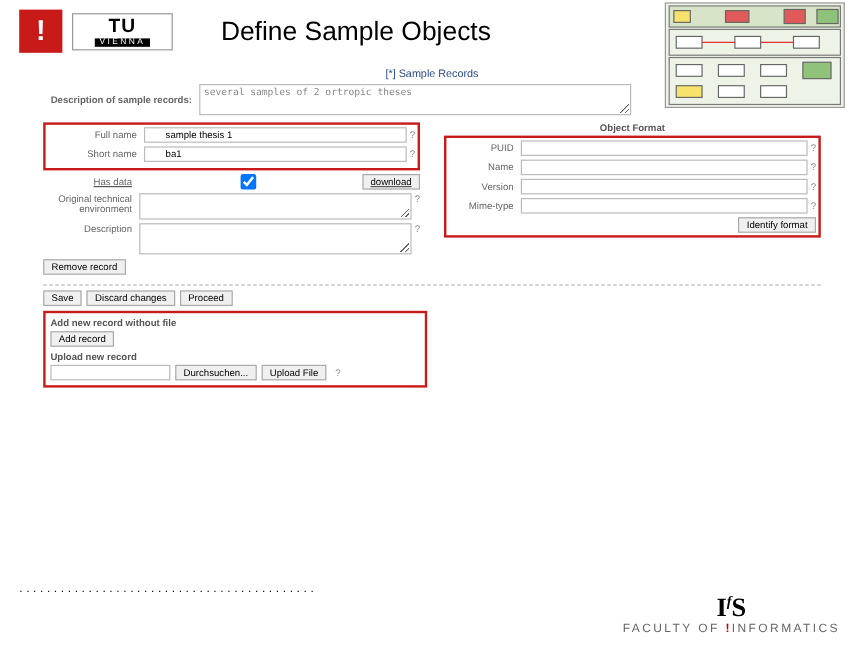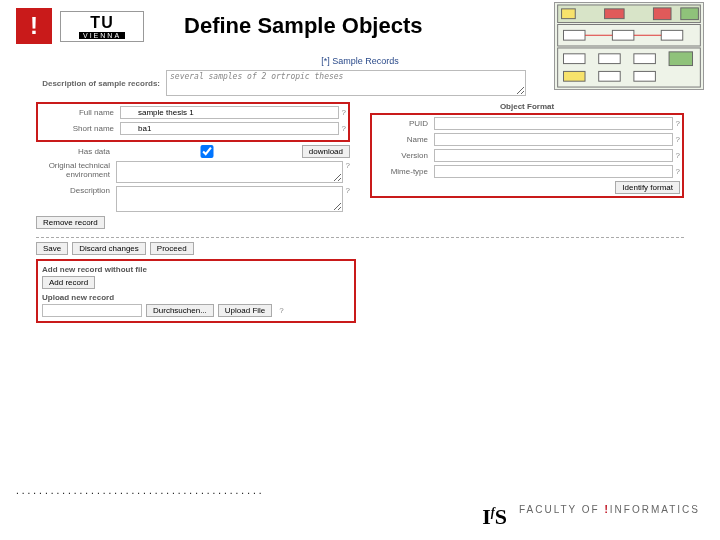--- a/index.html
+++ b/index.html
@@ -2,48 +2,48 @@
 <html><head>
 <meta charset="utf-8">
 <style>
 * { box-sizing: border-box; margin: 0; padding: 0; }
 body { font-family: Arial, sans-serif; width: 720px; height: 540px; background: #fff; position: relative; overflow: hidden; }
 .header { display: flex; align-items: center; padding: 8px 16px; }
 .logo-red { width: 36px; height: 36px; background: #c91a1a; color: #fff; display: flex; align-items: center; justify-content: center; font-size: 24px; font-weight: bold; margin-right: 8px; }
 .logo-tu { border: 1px solid #999; padding: 2px 18px; text-align: center; font-size: 9px; }
 .logo-tu .tu { font-size: 16px; font-weight: bold; letter-spacing: 1px; }
 .logo-tu .vienna { background: #000; color: #fff; padding: 0 4px; font-size: 7px; letter-spacing: 2px; }
-.title { font-size: 22px; font-weight: bold; margin-left: 40px; }
+.title { font-size: 22px; font-weight: normal; margin-left: 40px; }
 .diagram { position: absolute; top: 2px; right: 16px; width: 150px; height: 88px; border: 1px solid #999; background: #eef3e8; }
 .diagram svg { width: 100%; height: 100%; }
 .form-area { padding: 4px 36px 0 36px; font-size: 8px; color: #555; }
 .section-title { color: #2a4a8a; font-size: 9px; margin-bottom: 4px; text-align: center; }
 .row { display: flex; align-items: center; margin-bottom: 4px; }
 .row label { width: 90px; text-align: right; padding-right: 6px; font-size: 8px; color: #666; font-weight: bold; }
-.row input[type=text], .row textarea { border: 1px solid #bbb; font-size: 8px; padding: 1px 3px; background: #fff; color: #888; font-style: italic; }
+.row input[type=text], .row textarea { border: 1px solid #bbb; font-size: 8px; padding: 1px 3px; background: #fff; color: #888; }
 .desc-input { width: 360px; height: 26px; }
 .two-col { display: flex; gap: 20px; }
 .col { flex: 1; }
 .col-header { font-weight: bold; font-size: 8px; text-align: center; margin-bottom: 2px; }
 .red-box-1 { border: 2px solid #c91a1a; padding: 2px; }
 .red-box-2 { border: 2px solid #c91a1a; padding: 2px; }
 .field { display: flex; align-items: center; margin-bottom: 3px; }
 .field label { width: 80px; text-align: right; padding-right: 6px; font-size: 8px; color: #666; }
 .field input { flex: 1; border: 1px solid #bbb; font-size: 8px; padding: 1px 17px; height: 13px; }
 .q { margin-left: 3px; color: #888; font-size: 8px; }
 .btn { border: 1px solid #aaa; background: #f0f0f0; font-size: 8px; padding: 1px 6px; cursor: pointer; }
 .btn-row { margin-top: 4px; }
 .hr-dashed { border: none; border-top: 1px dashed #aaa; margin: 8px 0 4px 0; }
 .bottom-btns { display: flex; gap: 4px; margin-top: 4px; }
 .red-box-3 { border: 2px solid #c91a1a; padding: 4px; margin-top: 4px; }
 .red-box-3 .sub { font-weight: bold; font-size: 8px; margin-bottom: 2px; }
 .upload-row { display: flex; gap: 4px; align-items: center; }
 .upload-row input { width: 100px; border: 1px solid #bbb; height: 13px; }
 .dots { position: absolute; left: 16px; bottom: 44px; letter-spacing: 3px; color: #000; font-size: 10px; }
-.footer { position: absolute; bottom: 10px; right: 20px; display: flex; align-items: flex-start; gap: 12px; }
+.footer { position: absolute; bottom: 10px; right: 20px; display: flex; align-items: center; gap: 0; flex-direction: column; }
 .ifs { font-family: Georgia, serif; font-size: 22px; font-weight: bold; }
 .fac { font-size: 10px; letter-spacing: 2px; color: #666; }
 .fac .i { color: #b01; font-weight: bold; }
 </style>
 </head>
 <body>
 
 <div class="header">
   <div class="logo-red">!</div>
   <div class="logo-tu">
@@ -91,21 +91,21 @@
           <label>Full name</label>
           <input type="text" value="sample thesis 1" style="">
           <span class="q">?</span>
         </div>
         <div class="field">
           <label>Short name</label>
           <input type="text" value="ba1" style="">
           <span class="q">?</span>
         </div>
       </div>
-      <div class="field" style="margin-top:3px;">
+      <div class="field" style="margin-top:3px;text-decoration:underline;">
         <label>Has data</label>
         <input type="checkbox" checked="" style="margin-right: 4px;">
         <button class="btn">download</button>
       </div>
       <div class="field" style="align-items:flex-start;">
         <label style="line-height:9px;">Original technical environment</label>
         <textarea style="flex: 1 1 0%; height: 22px; border: 1px solid rgb(187, 187, 187);"></textarea>
         <span class="q">?</span>
       </div>
       <div class="field" style="align-items:flex-start;">

